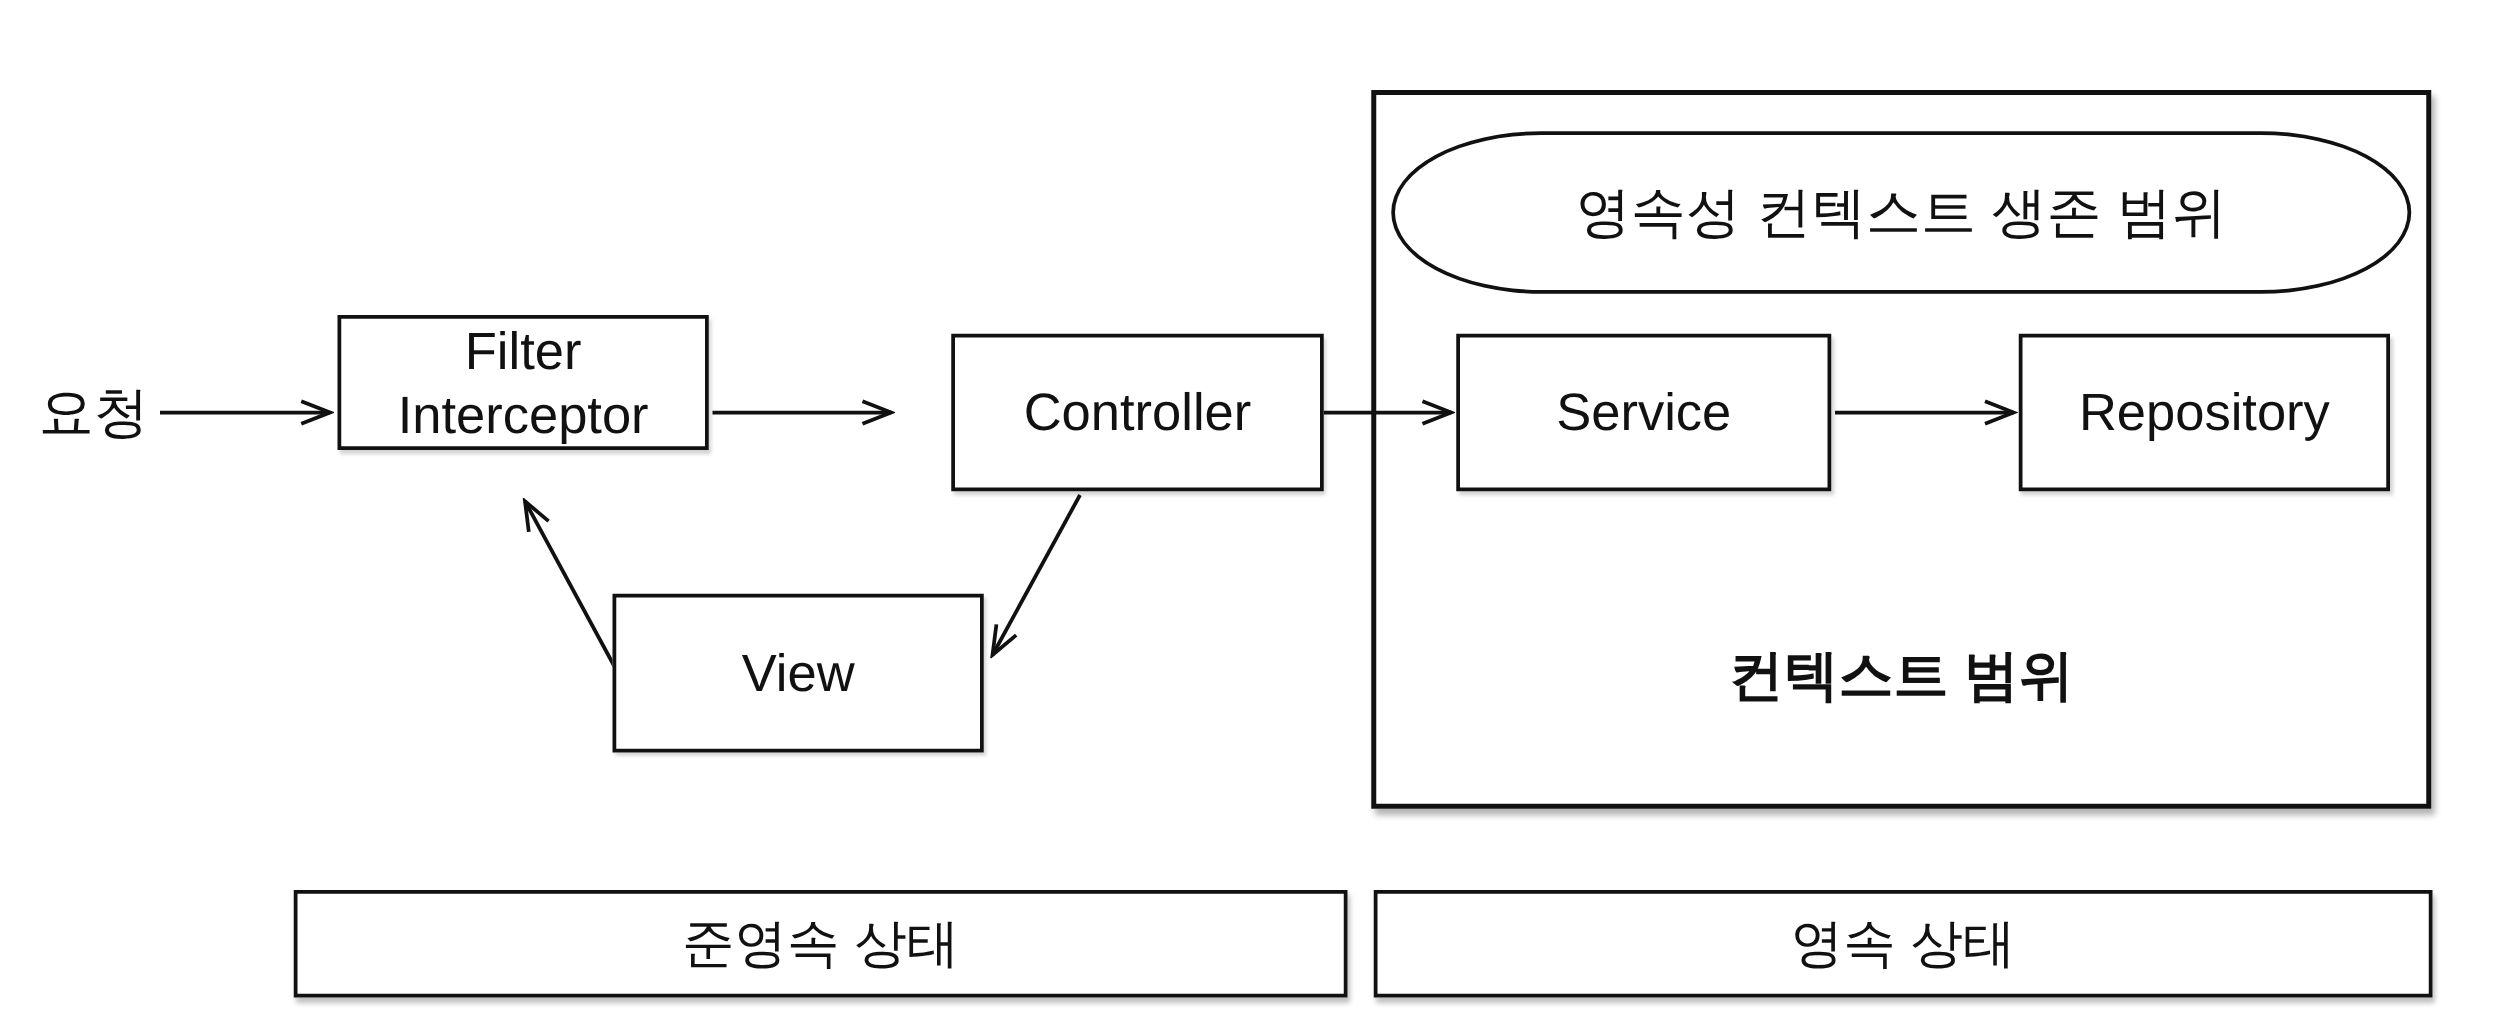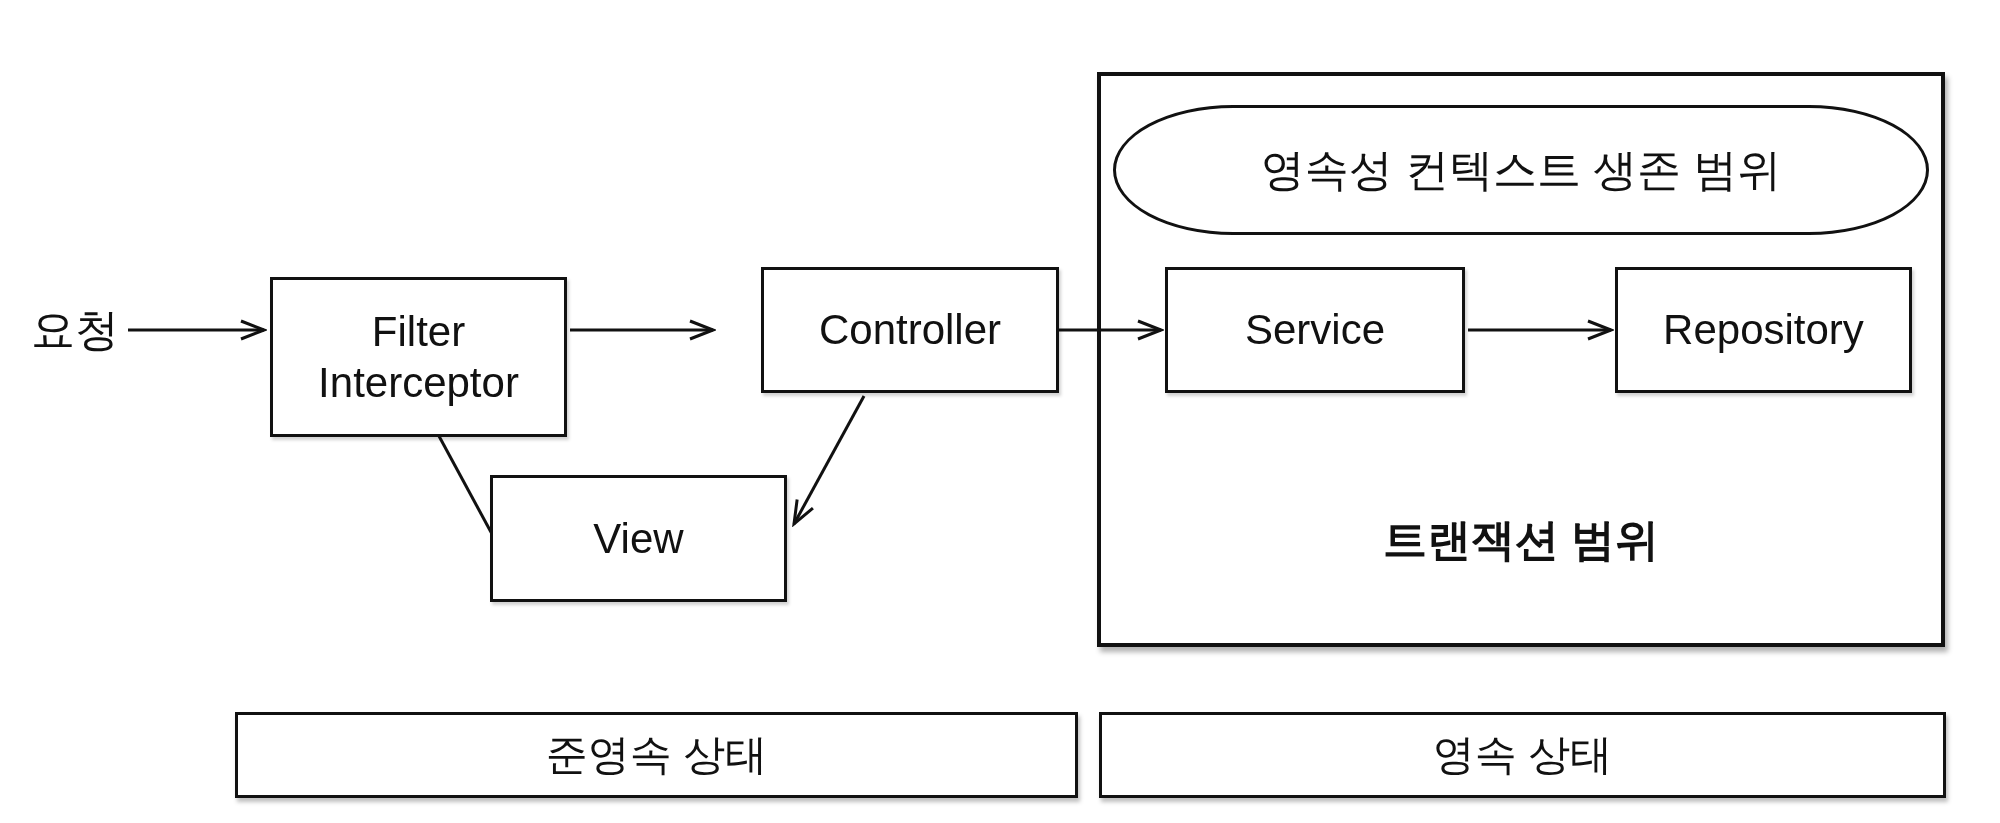--- a/index.html
+++ b/index.html
@@ -20,21 +20,21 @@
     display: flex;
     align-items: center;
     justify-content: center;
     text-align: center;
     font-size: 42px;
     line-height: 1.22;
     white-space: pre-line;
     box-shadow: 2px 3px 3px rgba(0,0,0,0.18);
     box-sizing: border-box;
   }
-  .node.filter      { left: 270px;  top: 277px; width: 297px; height: 160px; }
+  .node.filter      { left: 270px;  top: 252px; width: 297px; height: 108px; }
   .node.controller  { left: 717px;  top: 267px; width: 298px; height: 126px; margin-left: 44px; }
   .node.view        { left: 490px;  top: 475px; width: 297px; height: 127px; }
   .node.service     { left: 1165px; top: 267px; width: 300px; height: 126px; }
   .node.repository  { left: 1615px; top: 267px; width: 297px; height: 126px; }
 
   .bigbox {
     position: absolute;
     left: 1097px; top: 72px; width: 848px; height: 575px;
     background: #ffffff;
     border: 4px solid #111111;
@@ -114,18 +114,18 @@
 
   <div class="node filter">Filter
 Interceptor</div>
   <div class="node controller">Controller</div>
   <div class="node view">View</div>
   <div class="node service">Service</div>
   <div class="node repository">Repository</div>
 
   <div class="stadium">영속성 컨텍스트 생존 범위</div>
 
-  <div class="txn-label">트랜잭션 범위</div>
+  <div class="txn-label">컨텍스트 범위</div>
 
   <div class="statebox detached">준영속 상태</div>
   <div class="statebox persistent">영속 상태</div>
 
 </div>
 
 </body></html>

